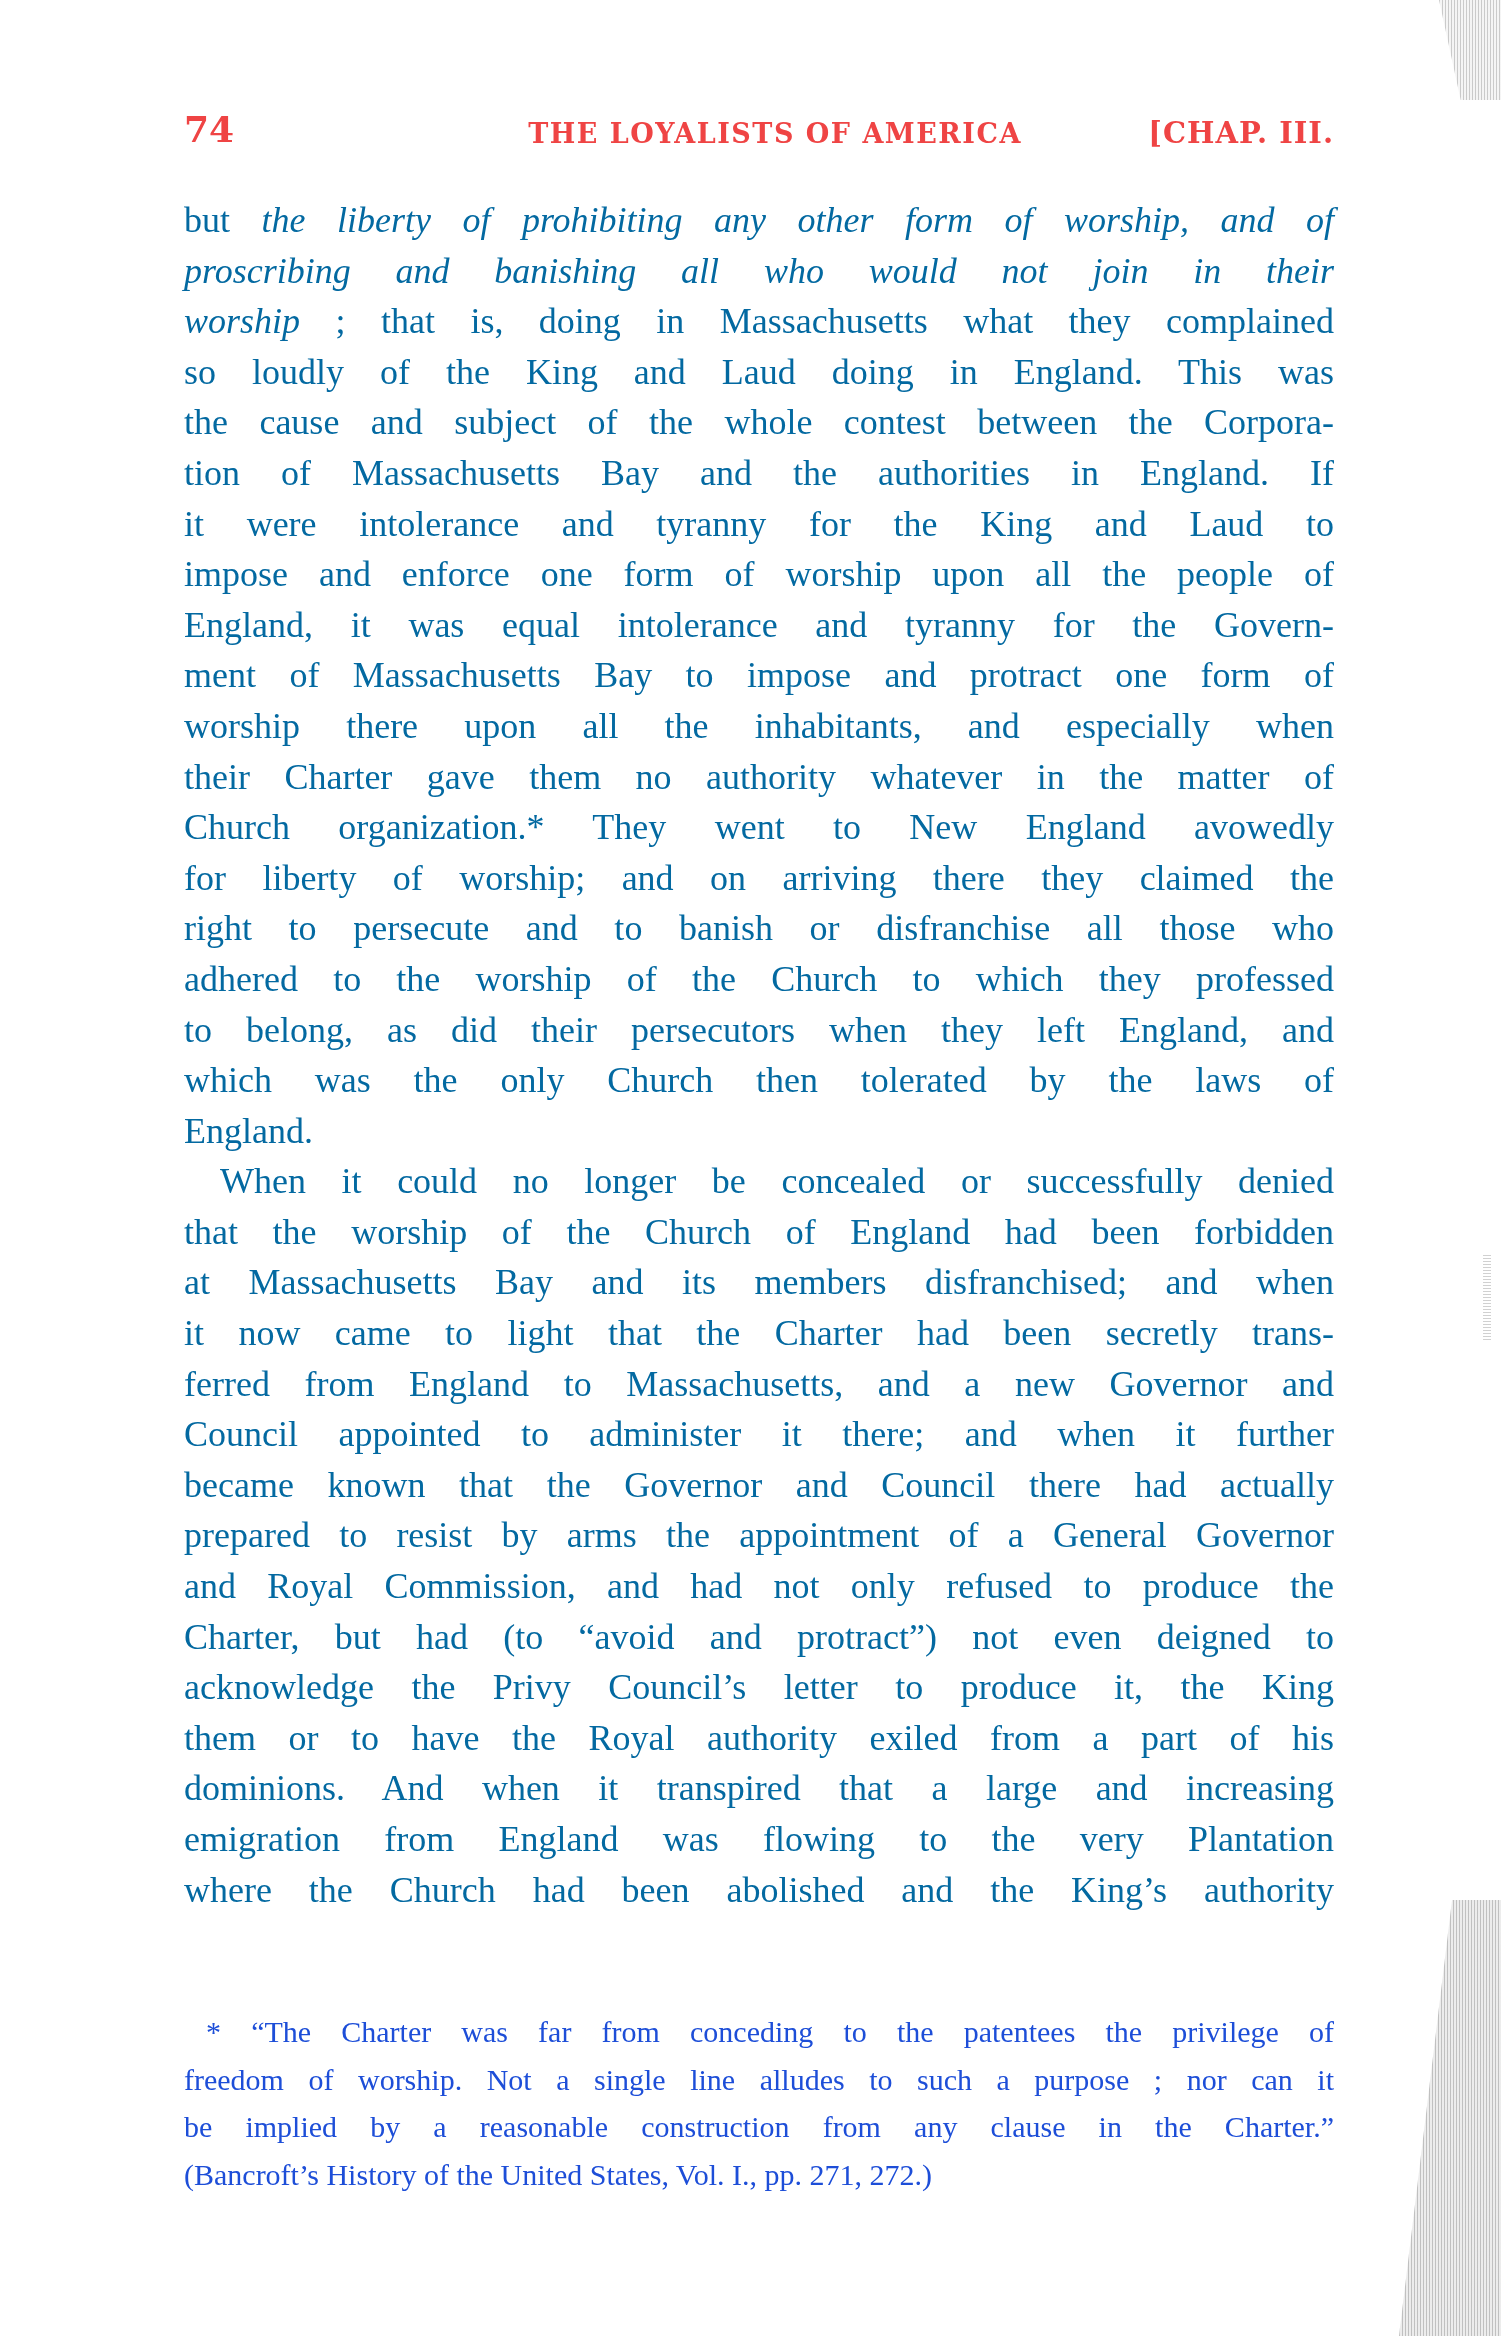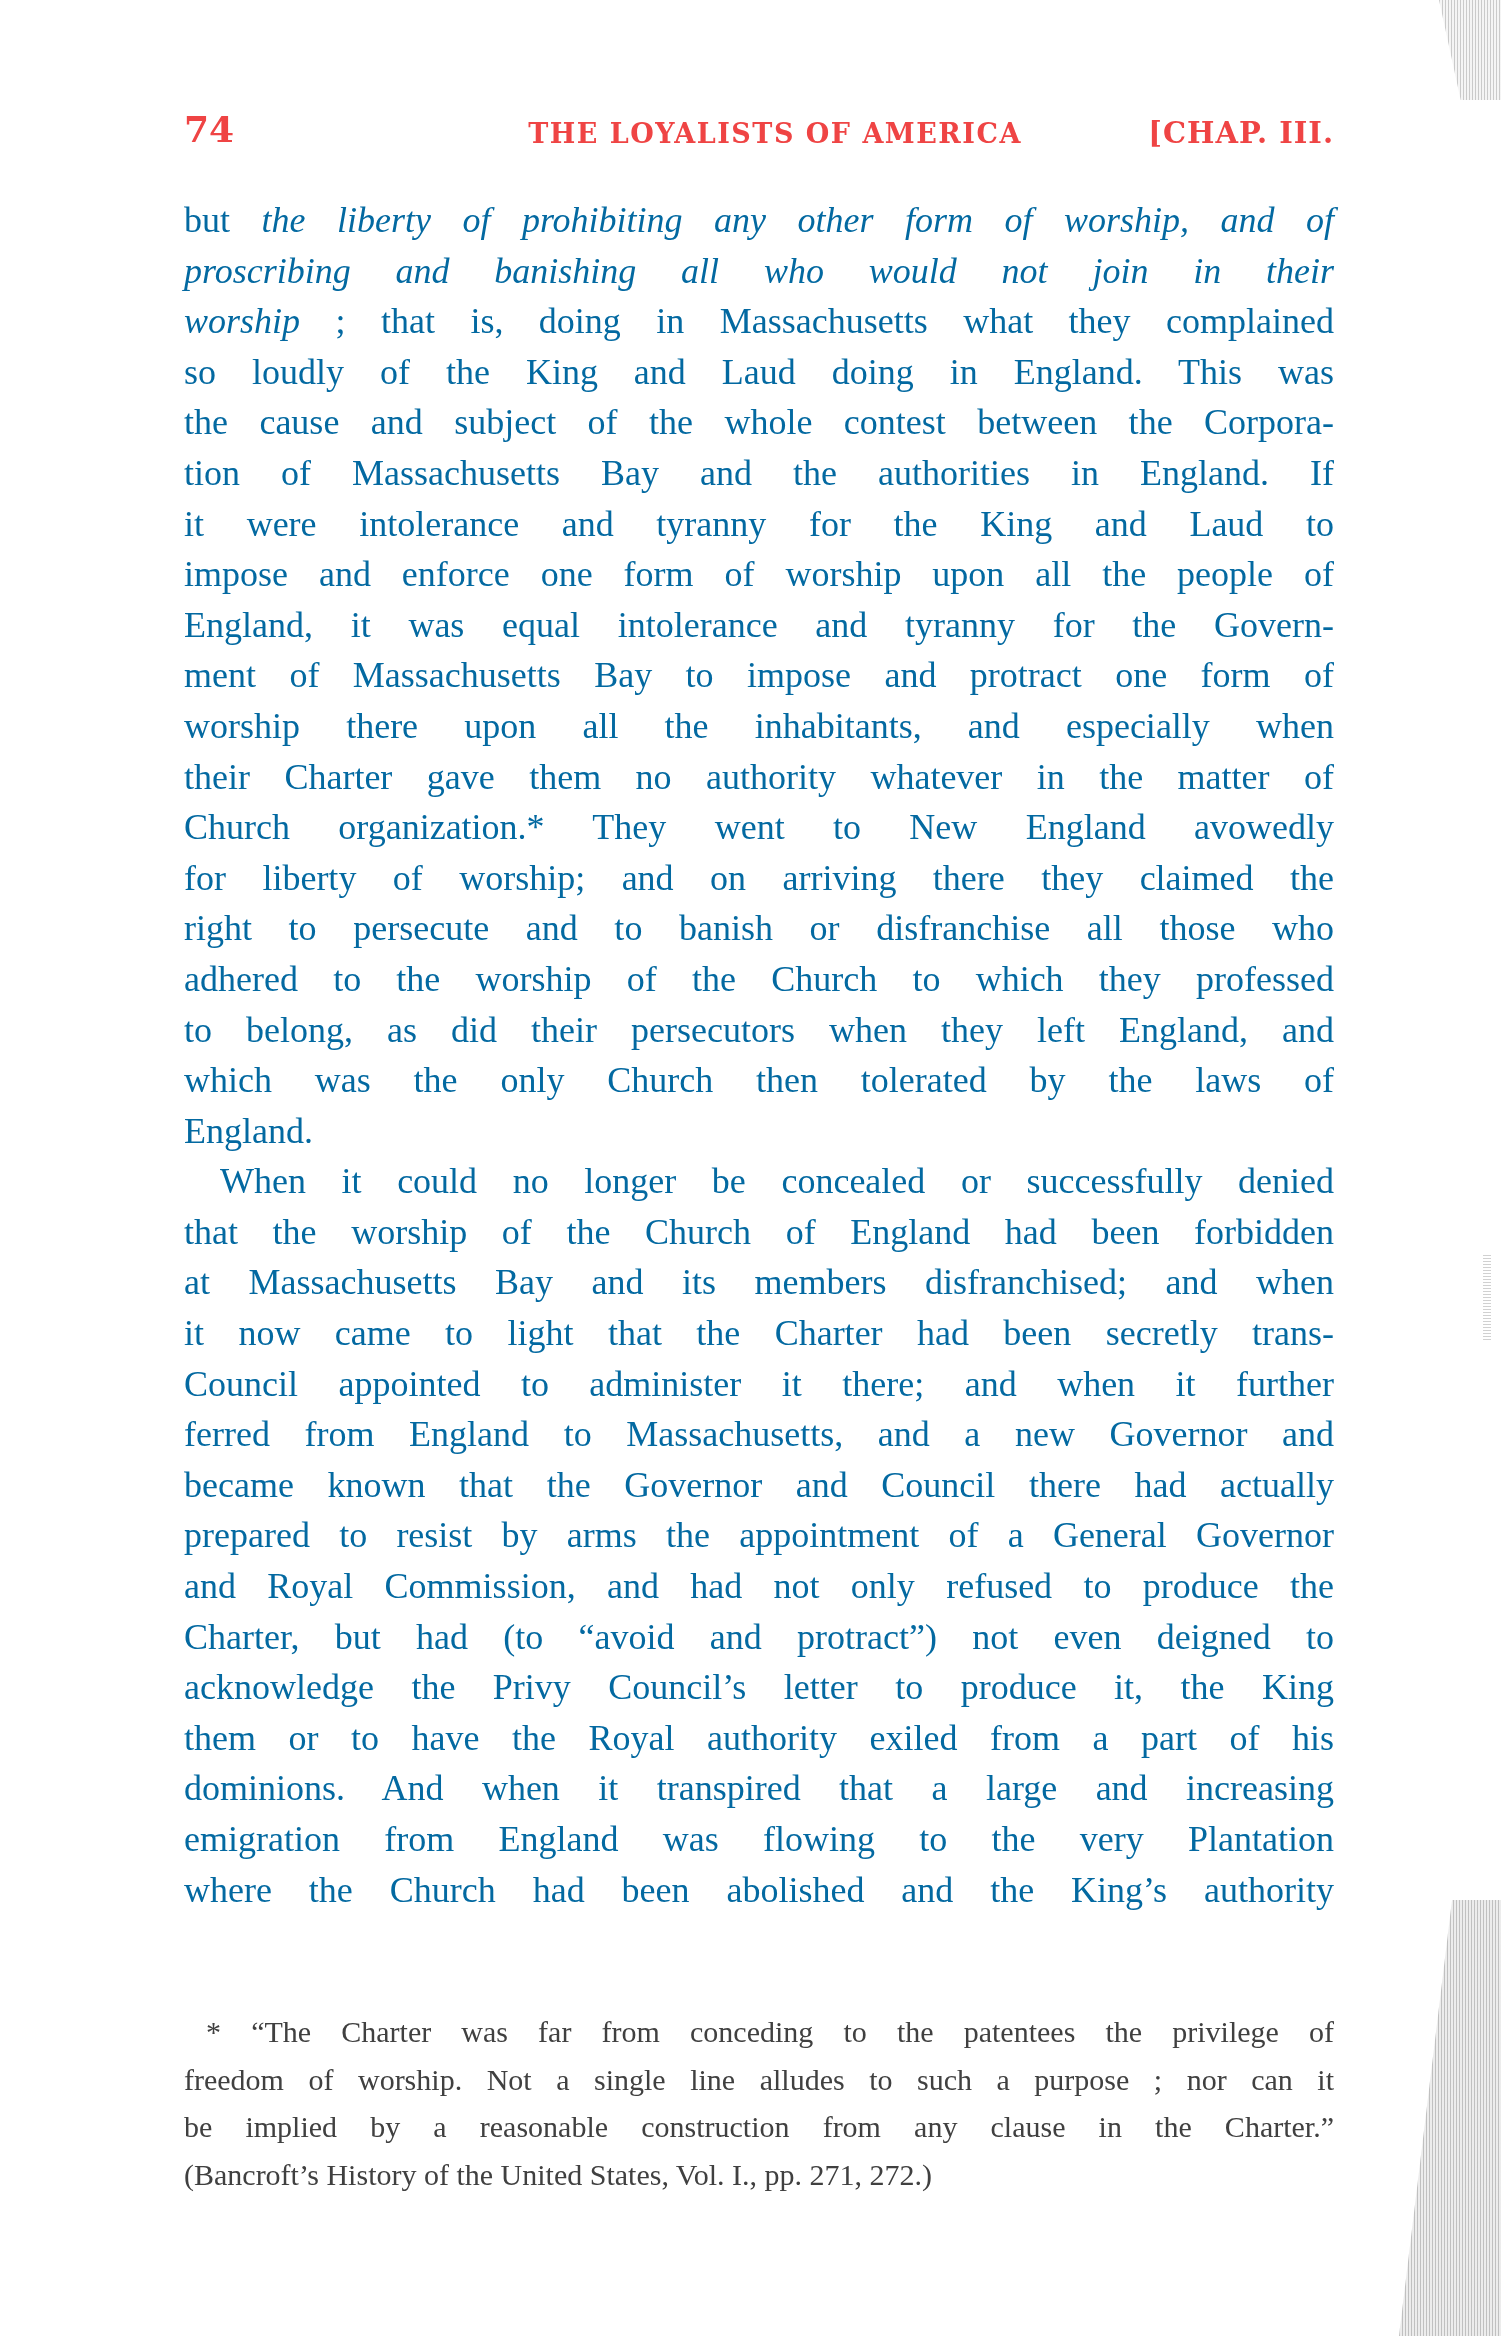--- a/index.html
+++ b/index.html
@@ -39,21 +39,21 @@
   .line {
     height: 50.6px; line-height: 50.6px; white-space: nowrap;
     text-align: justify; text-align-last: justify;
   }
   .line.last { text-align-last: left; }
   .line.indent { padding-left: 36px; }
   em { font-style: italic; }
 
   .footnote {
     position: absolute; left: 184px; top: 2008px; width: 1150px;
-    font-family: "Liberation Serif", serif; font-size: 30px; color: #404040;
+    font-family: "Liberation Serif", serif; font-size: 30px; color: #1d4ed8;
   }
   .fline { height: 47.5px; line-height: 47.5px; white-space: nowrap; text-align: justify; text-align-last: justify; }
   .fline.indent { padding-left: 22px; }
   .fline.last { text-align-last: left; }
 </style>
 </head>
 <body>
 
 <div class="page">
   <div class="edge-top"></div>
@@ -83,22 +83,22 @@
     <div class="line">for liberty of worship; and on arriving there they claimed the</div>
     <div class="line">right to persecute and to banish or disfranchise all those who</div>
     <div class="line">adhered to the worship of the Church to which they professed</div>
     <div class="line">to belong, as did their persecutors when they left England, and</div>
     <div class="line">which was the only Church then tolerated by the laws of</div>
     <div class="line last">England.</div>
     <div class="line indent">When it could no longer be concealed or successfully denied</div>
     <div class="line">that the worship of the Church of England had been forbidden</div>
     <div class="line">at Massachusetts Bay and its members disfranchised; and when</div>
     <div class="line">it now came to light that the Charter had been secretly trans-</div>
+    <div class="line">ferred from England to Massachusetts, and a new Governor and</div>
     <div class="line">Council appointed to administer it there; and when it further</div>
-    <div class="line">ferred from England to Massachusetts, and a new Governor and</div>
     <div class="line">became known that the Governor and Council there had actually</div>
     <div class="line">prepared to resist by arms the appointment of a General Governor</div>
     <div class="line">and Royal Commission, and had not only refused to produce the</div>
     <div class="line">Charter, but had (to “avoid and protract”) not even deigned to</div>
     <div class="line">acknowledge the Privy Council’s letter to produce it, the King</div>
     <div class="line">them or to have the Royal authority exiled from a part of his</div>
     <div class="line">dominions.  And when it transpired that a large and increasing</div>
     <div class="line">emigration from England was flowing to the very Plantation</div>
     <div class="line">where the Church had been abolished and the King’s authority</div>
   </div>

